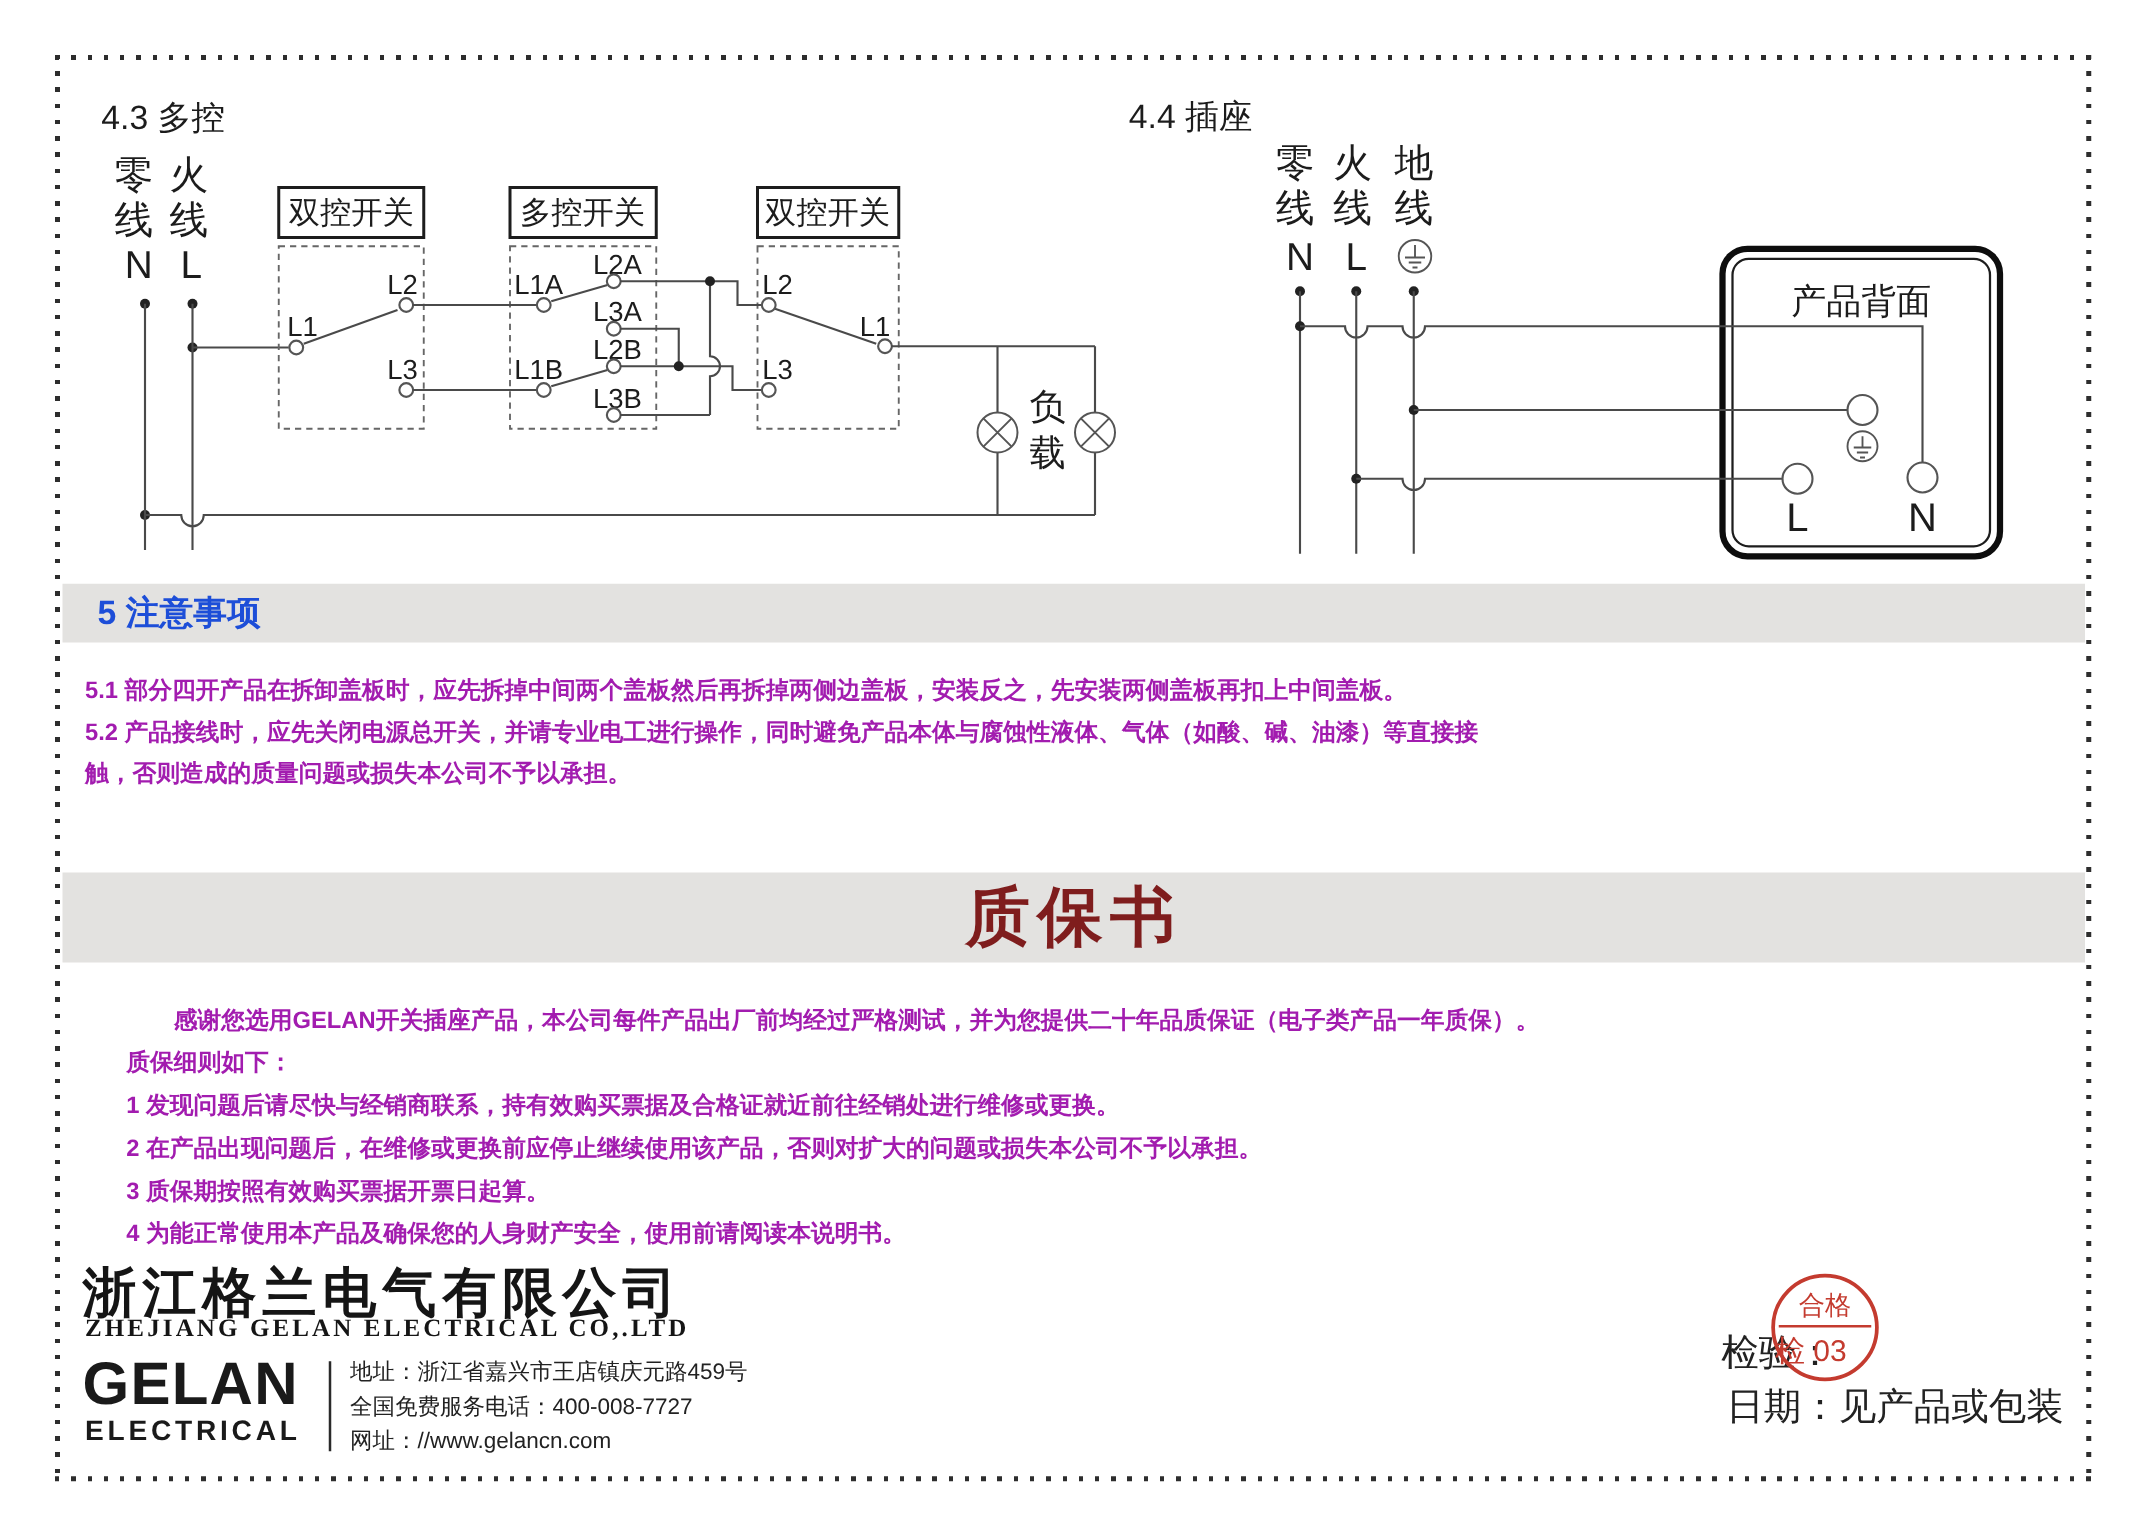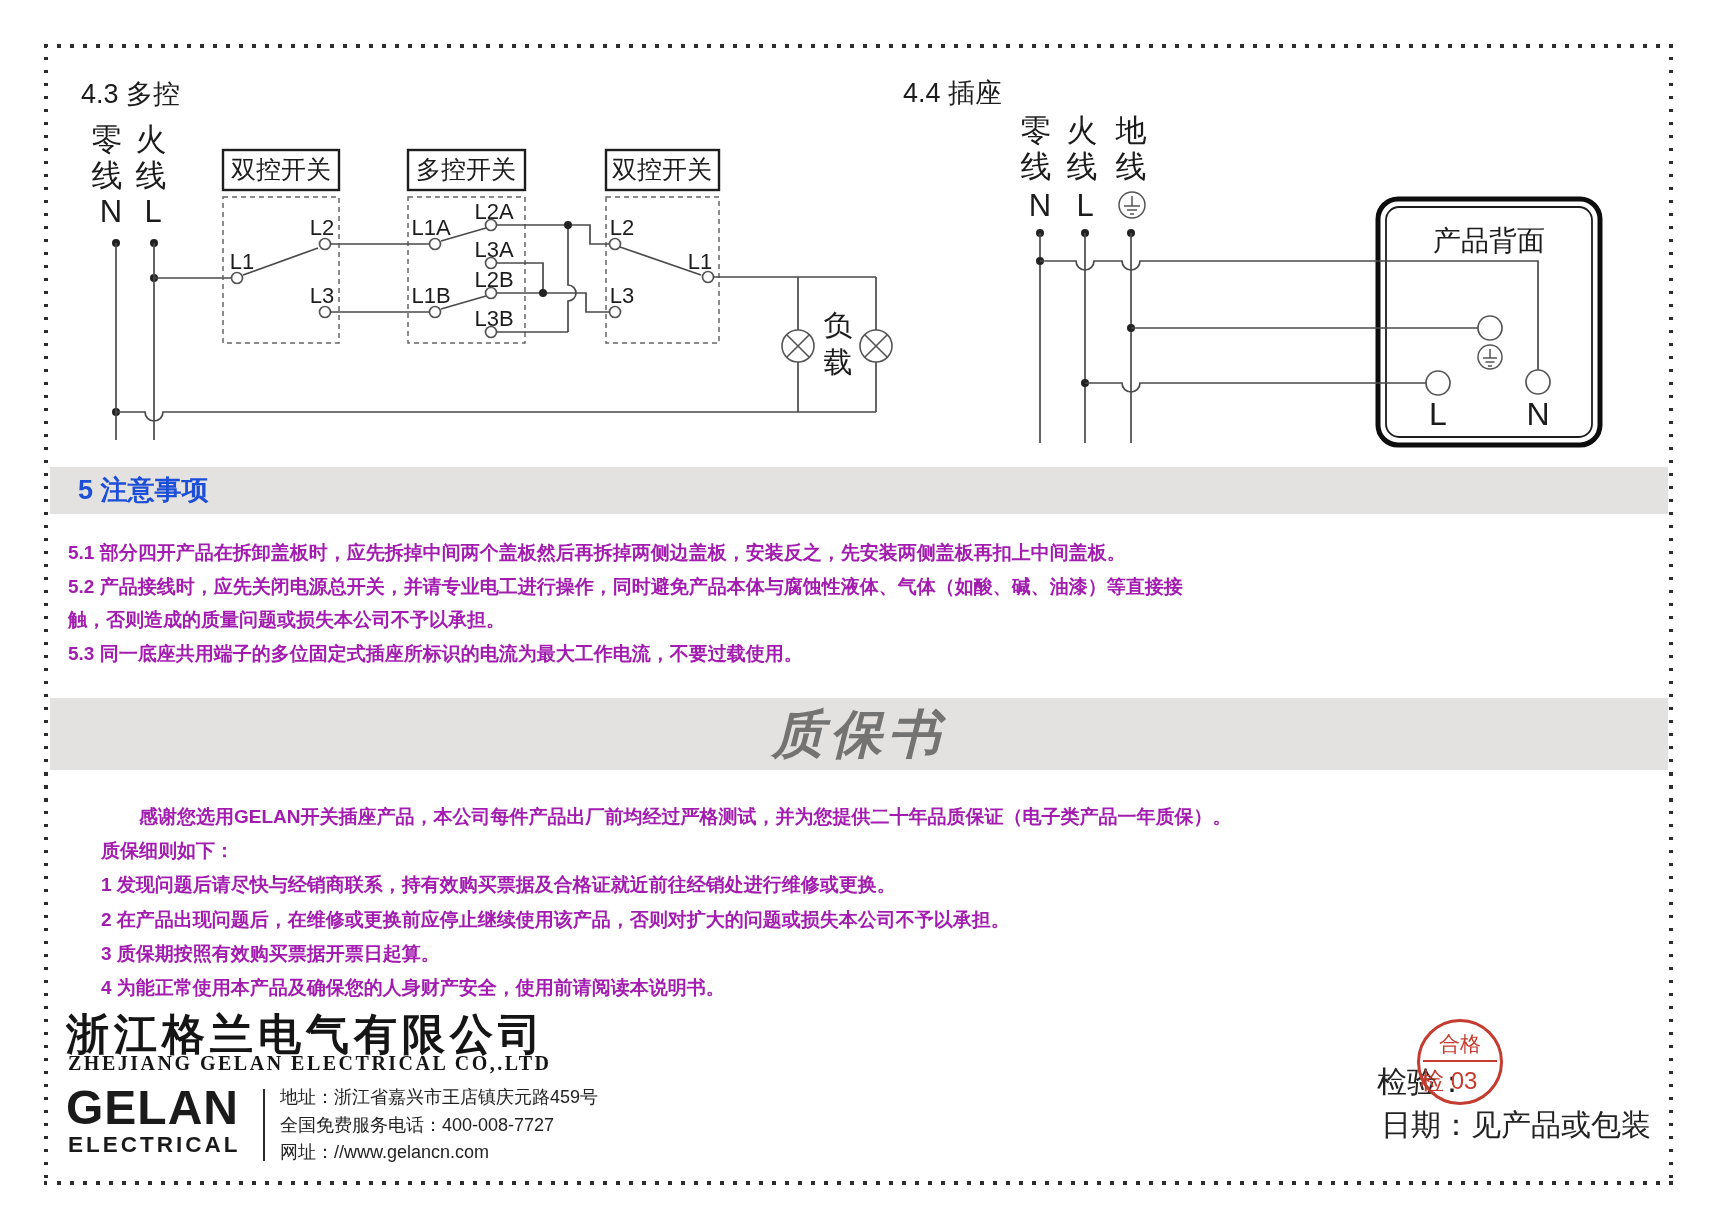--- a/index.html
+++ b/index.html
@@ -168,25 +168,24 @@
 </svg>
 
 <div class="abs band" style="top:467px;height:47px;">
   <div class="notes-heading">5 注意事项</div>
 </div>
 
 <div class="abs bodytext" style="left:68px;top:536px;">
   <div class="ln">5.1 部分四开产品在拆卸盖板时，应先拆掉中间两个盖板然后再拆掉两侧边盖板，安装反之，先安装两侧盖板再扣上中间盖板。</div>
   <div class="ln">5.2 产品接线时，应先关闭电源总开关，并请专业电工进行操作，同时避免产品本体与腐蚀性液体、气体（如酸、碱、油漆）等直接接</div>
   <div class="ln">触，否则造成的质量问题或损失本公司不予以承担。</div>
-  <div class="ln">5.3 同一底座共用端子的多位固定式插座所标识的电流为最大工作电流，不要过载使用。</div>
 </div>
 
 <div class="abs band" style="top:698px;height:72px;">
-  <div class="warranty-heading" style="color:#737373;font-style:italic;">质保书</div>
+  <div class="warranty-heading" style="color:#7f1d1d;">质保书</div>
 </div>
 
 <div class="abs bodytext warr" style="left:68px;top:800px;margin-left:33px;">
   <div class="ln">　　感谢您选用GELAN开关插座产品，本公司每件产品出厂前均经过严格测试，并为您提供二十年品质保证（电子类产品一年质保）。</div>
   <div class="ln">质保细则如下：</div>
   <div class="ln">1 发现问题后请尽快与经销商联系，持有效购买票据及合格证就近前往经销处进行维修或更换。</div>
   <div class="ln">2 在产品出现问题后，在维修或更换前应停止继续使用该产品，否则对扩大的问题或损失本公司不予以承担。</div>
   <div class="ln">3 质保期按照有效购买票据开票日起算。</div>
   <div class="ln">4 为能正常使用本产品及确保您的人身财产安全，使用前请阅读本说明书。</div>
 </div>

